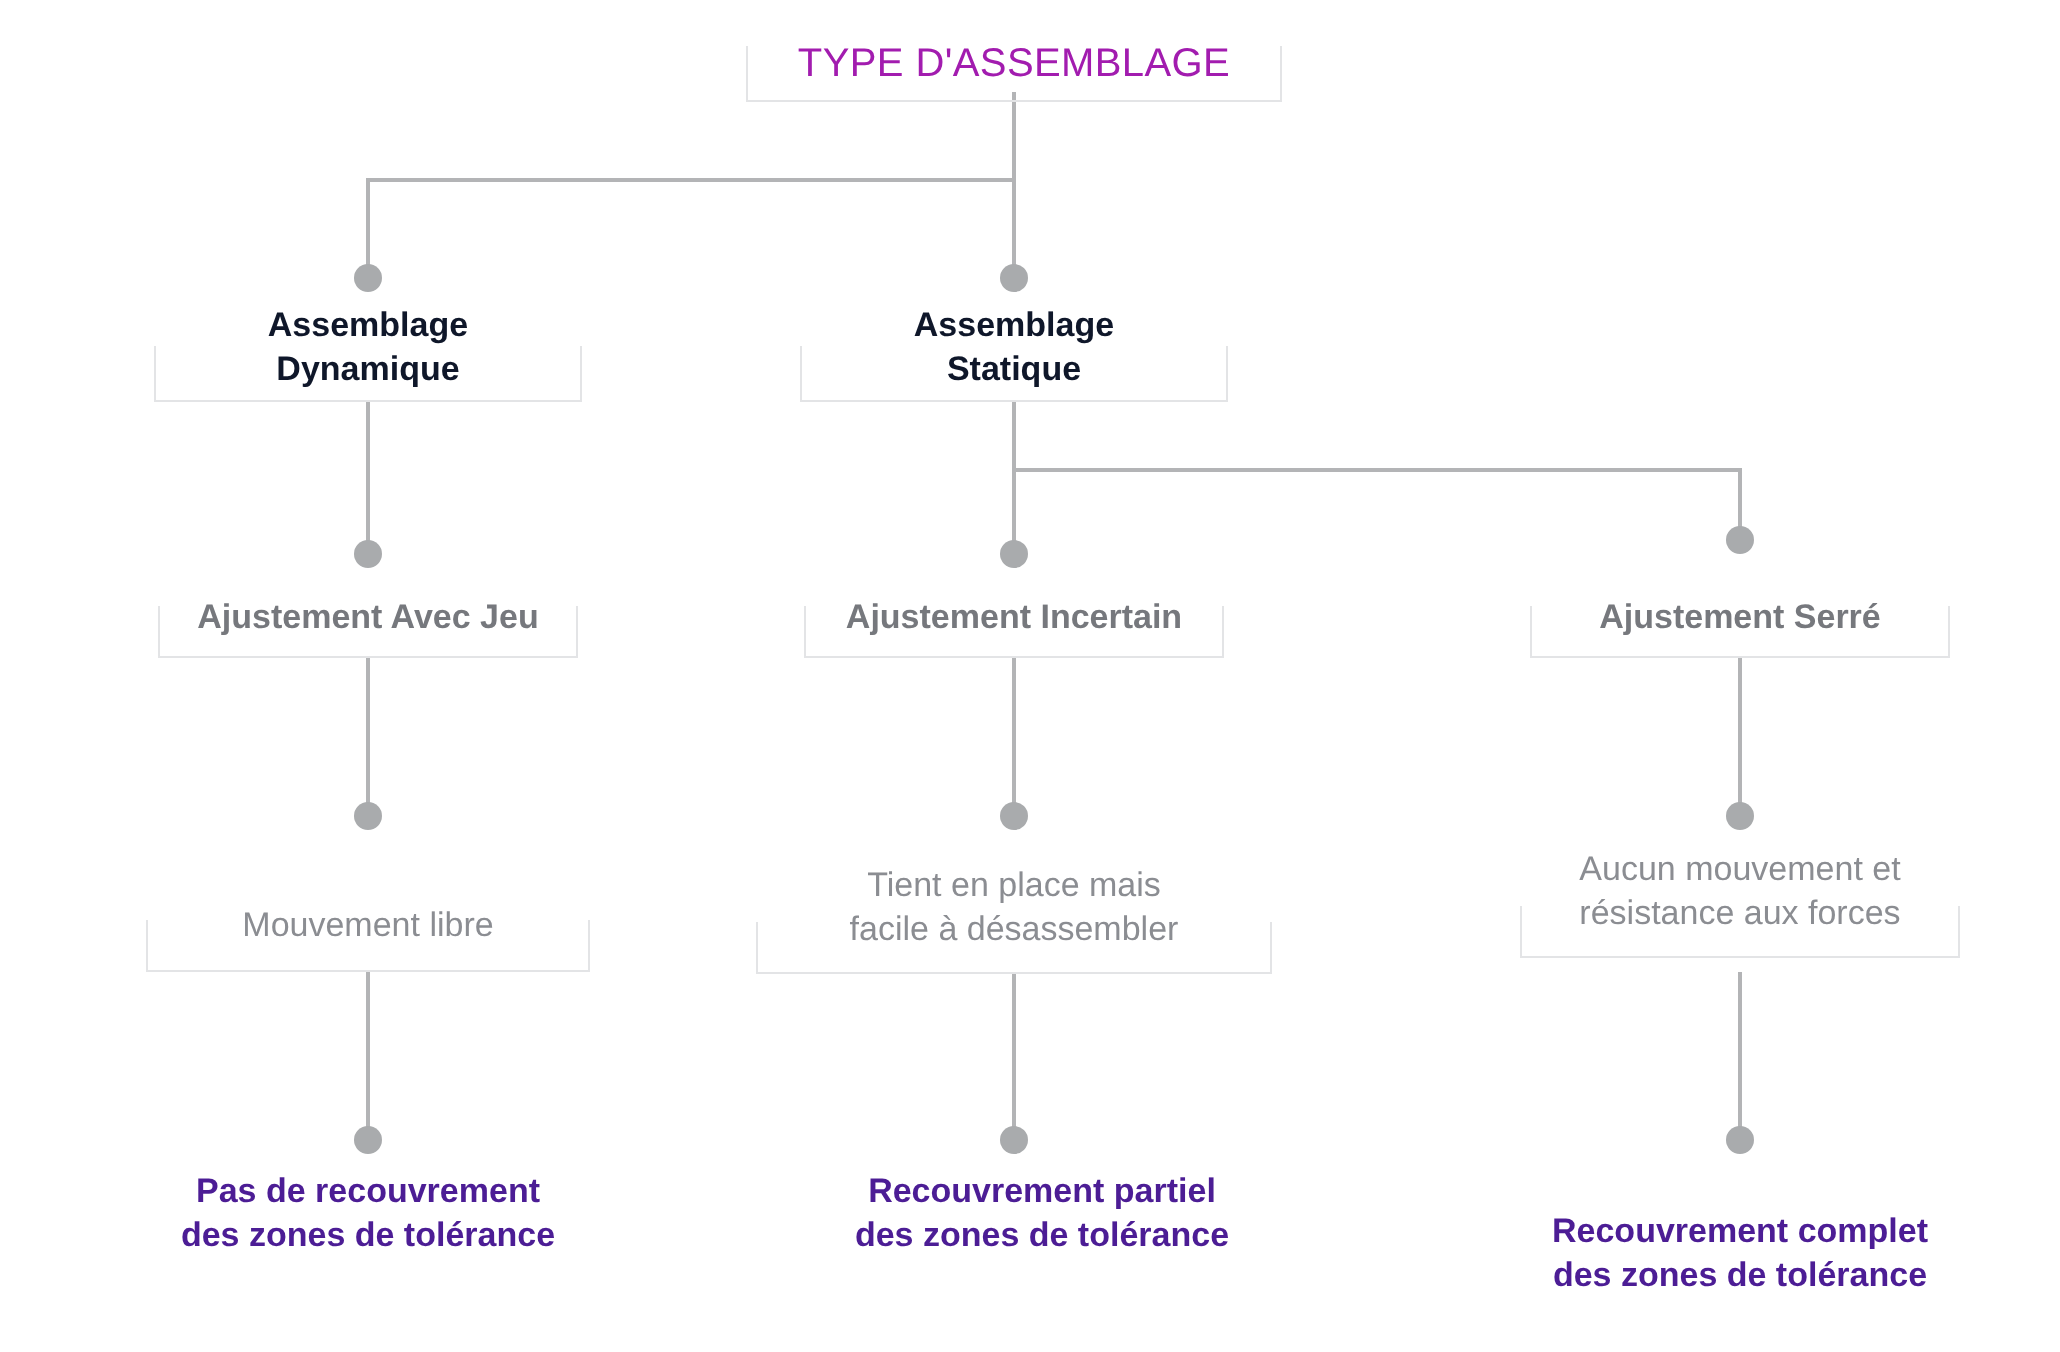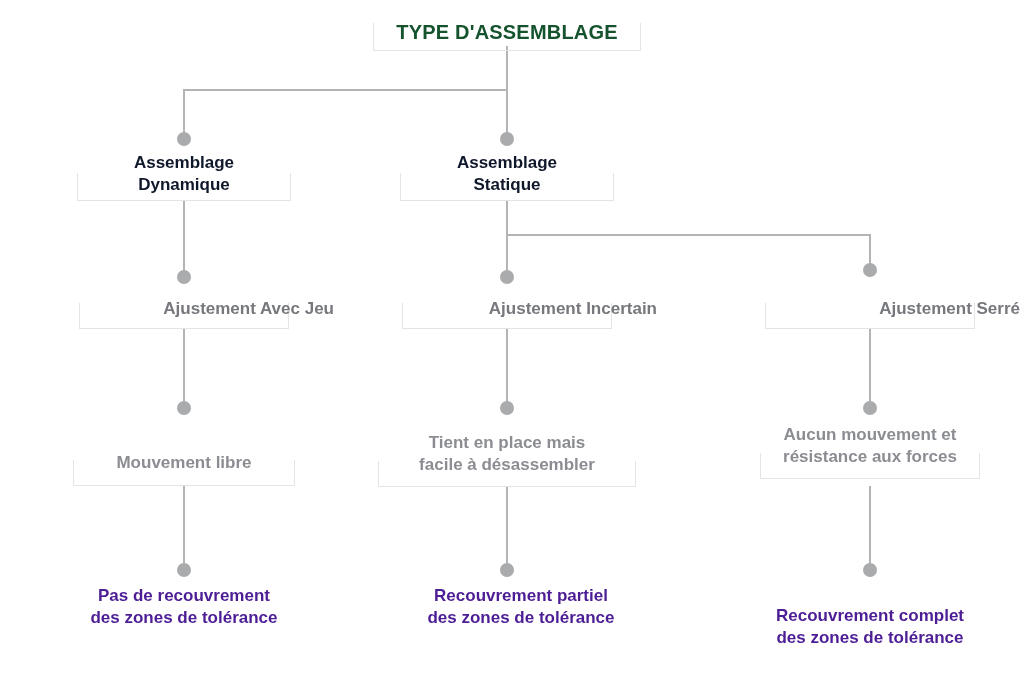--- a/index.html
+++ b/index.html
@@ -47,40 +47,39 @@
     position: relative;
     z-index: 2;
     display: block;
     width: 100%;
     line-height: 1.30;
     white-space: pre-line;
   }
 
   
   .t-root .caption {
-    color: #14532d;
+    color: #a21caf;
     font-size: 20px;
-    font-weight: 700;
+    font-weight: 400;
     letter-spacing: .2px;
   }
   .t-blue .caption {
     color: #0f172a;
     font-size: 17px;
     font-weight: 700;
   }
   .t-grayb .caption {
     color: #76787d;
     font-size: 17px;
     font-weight: 700;
-    text-align: right;
   }
   .t-gray .caption {
     color: #8b8d92;
     font-size: 17px;
-    font-weight: 700;
+    font-weight: 400;
   }
   .t-leaf .caption {
     color: #4c1d95;
     font-size: 17px;
     font-weight: 700;
   }
 </style>
 </head>
 <body>
 

